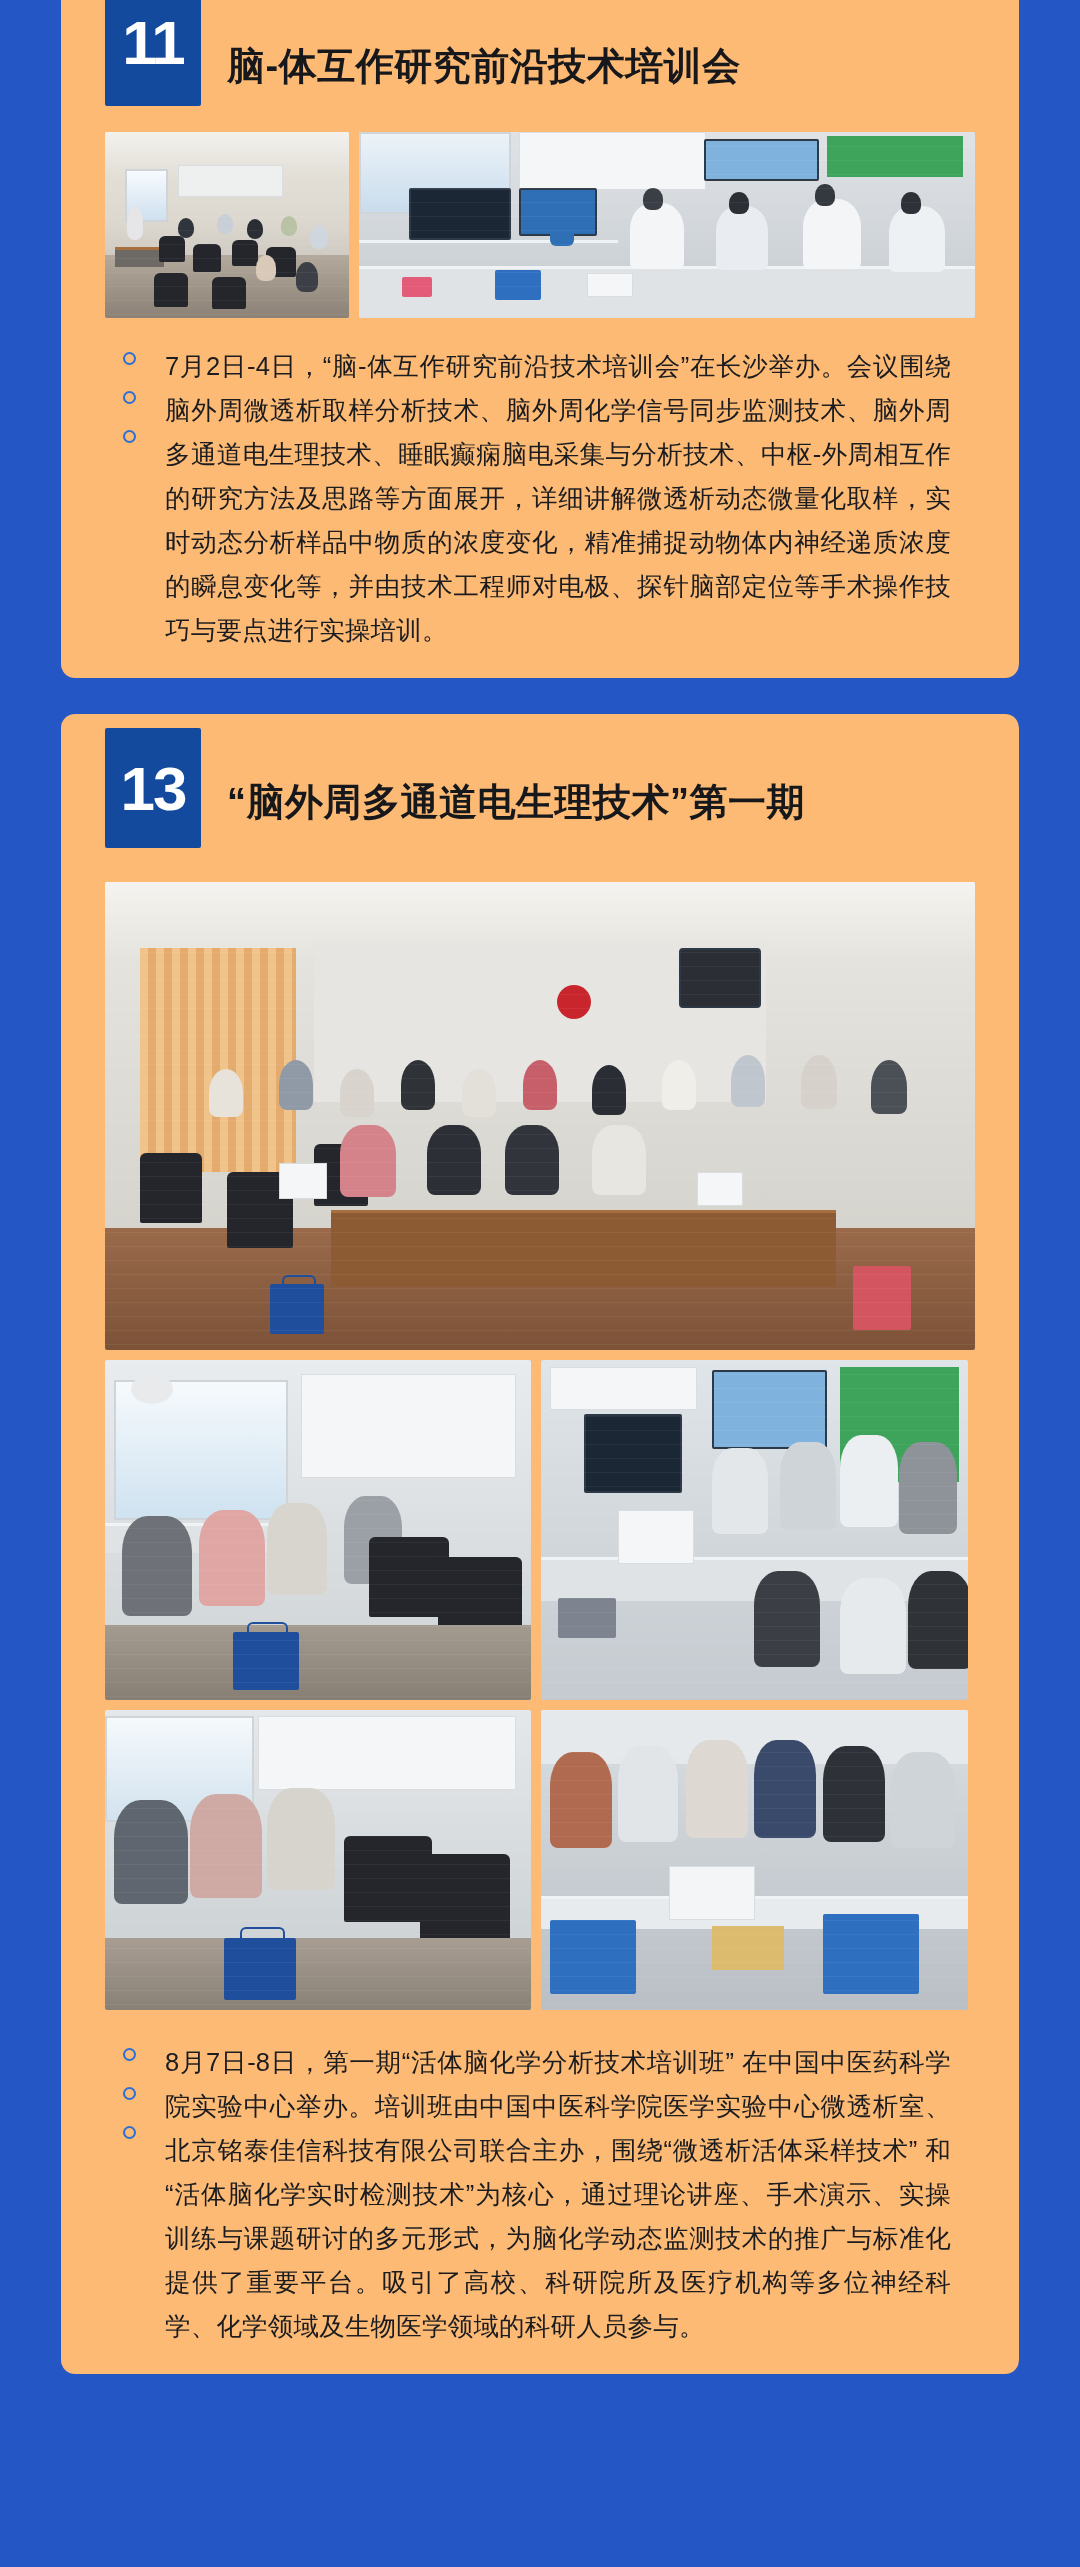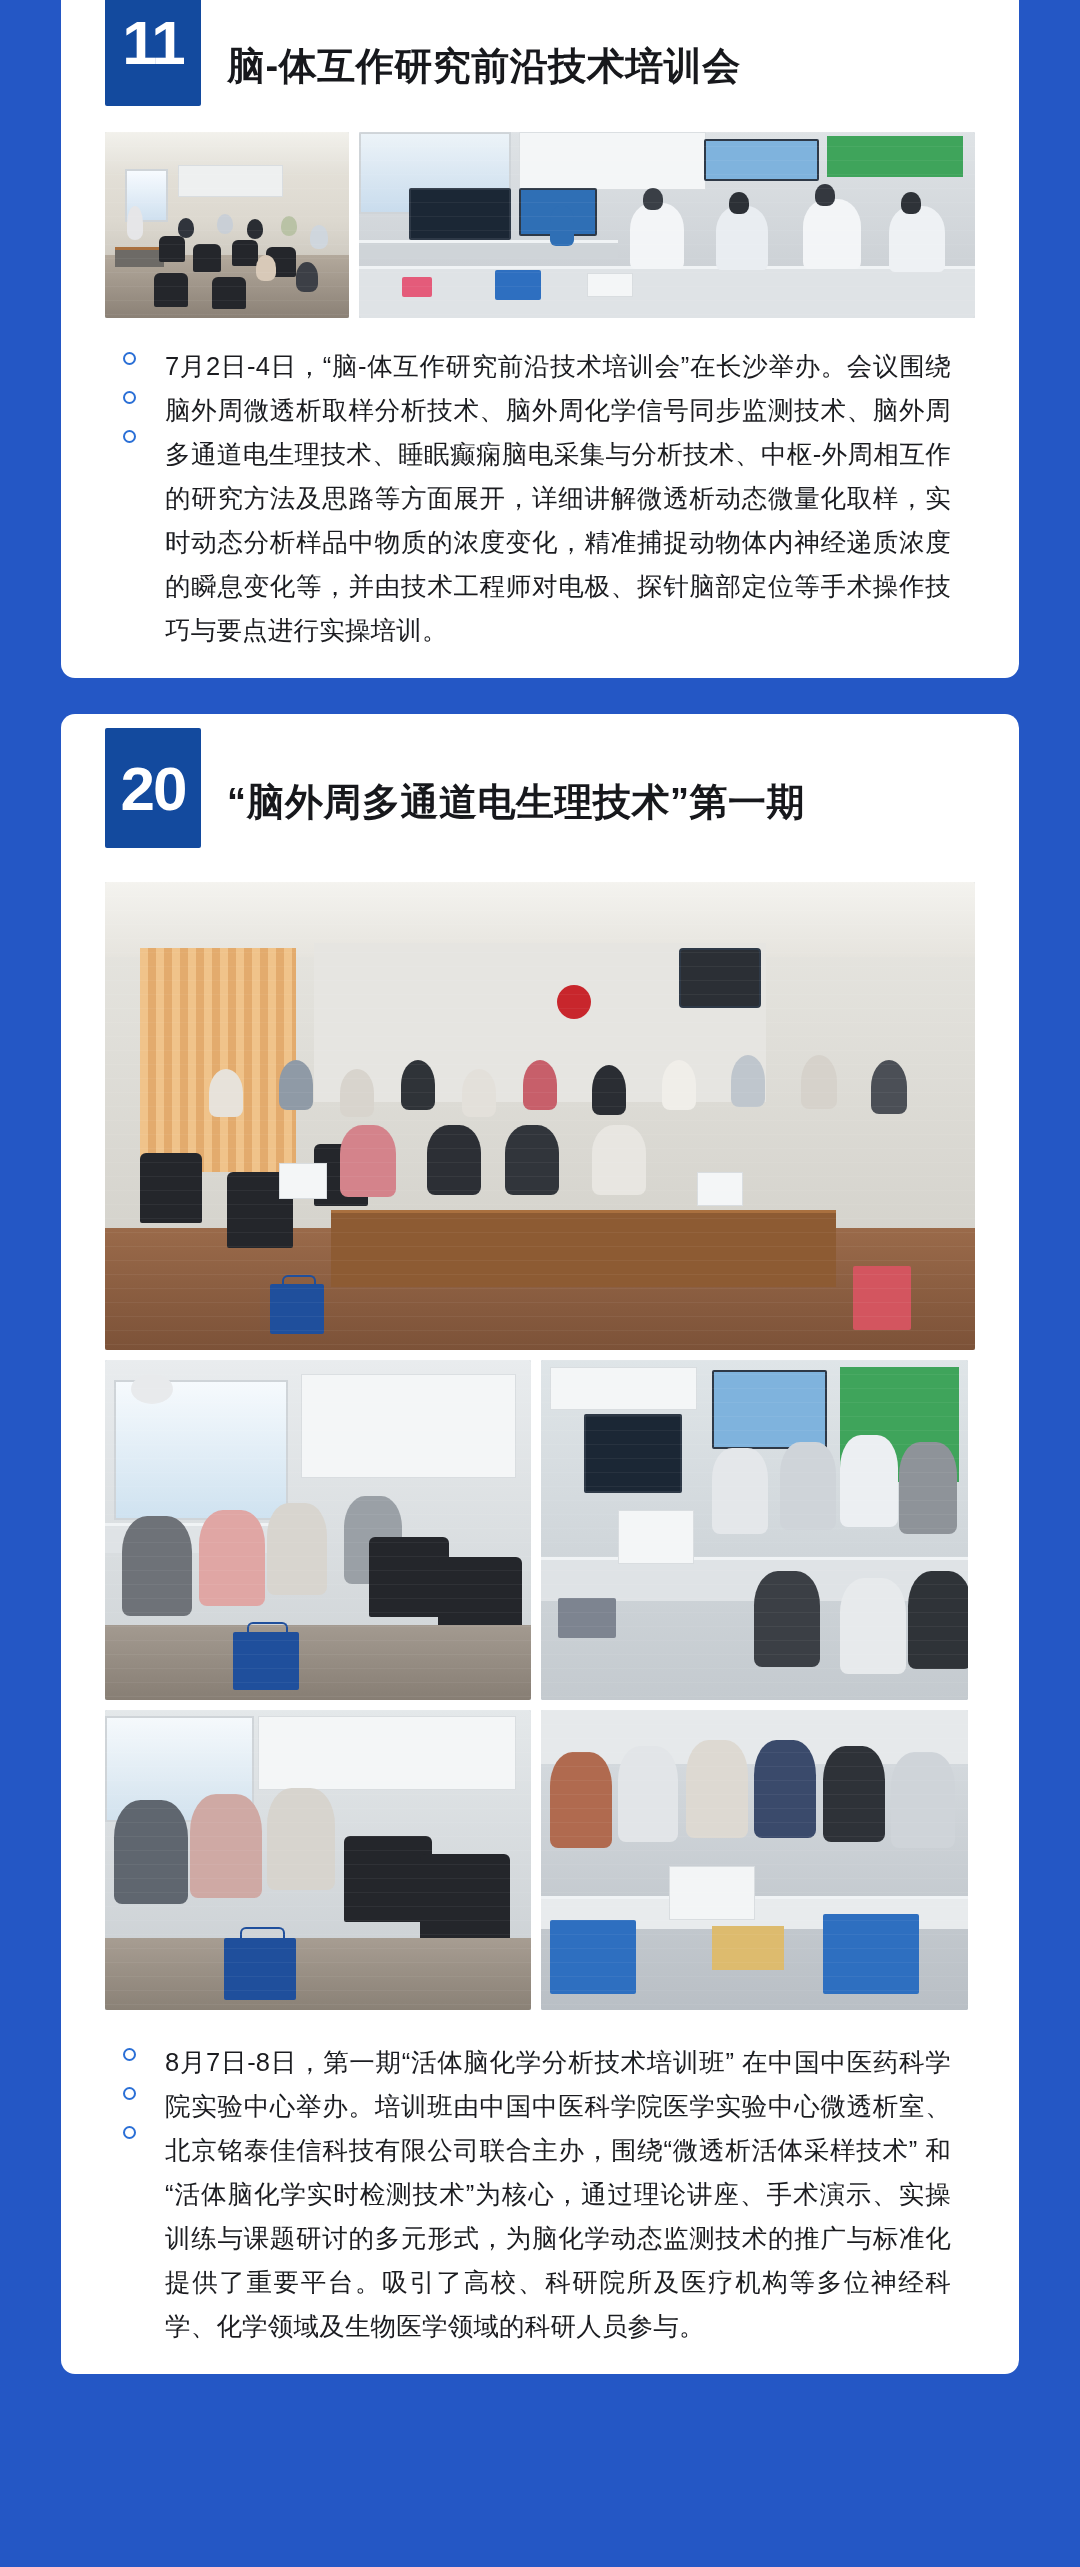--- a/index.html
+++ b/index.html
@@ -19,21 +19,21 @@
     background: #2457c5;
     box-sizing: border-box;
     padding: 0 0 0 0;
     display: flex;
     flex-direction: column;
     align-items: center;
     gap: 36px;
   }
   .card {
     width: 958px;
-    background: #ffffff;
+    background: #fdba74;
     border-radius: 14px;
     box-sizing: border-box;
     padding: 0 0 26px 0;
     position: relative;
     overflow: hidden;
   }
   .card.first {
     margin-top: 0;
     border-radius: 0 0 14px 14px;
     padding-top: 0;
@@ -295,21 +295,21 @@
         <div class="bullet"></div>
         <div class="bullet"></div>
         <div class="bullet"></div>
       </div>
       <p class="paragraph">7月2日-4日，“脑-体互作研究前沿技术培训会”在长沙举办。会议围绕脑外周微透析取样分析技术、脑外周化学信号同步监测技术、脑外周多通道电生理技术、睡眠癫痫脑电采集与分析技术、中枢-外周相互作的研究方法及思路等方面展开，详细讲解微透析动态微量化取样，实时动态分析样品中物质的浓度变化，精准捕捉动物体内神经递质浓度的瞬息变化等，并由技术工程师对电极、探针脑部定位等手术操作技巧与要点进行实操培训。</p>
     </div>
   </div>
 
   <div class="card" style="padding-top:22px;">
     <div class="card-head">
-      <div class="num-badge">20</div>
+      <div class="num-badge">13</div>
       <div class="card-title">“脑外周多通道电生理技术”第一期</div>
     </div>
 
     <div class="photo-block stack">
 
       <div class="photo" style="width:100%;height:468px;">
         <div class="room" style="background:linear-gradient(#e8e7e2,#cfcdc6);"></div>
         <div class="ceiling" style="height:16%;background:linear-gradient(#f4f3ef,#e6e4de);"></div>
         <div class="curtain" style="left:4%;top:14%;width:18%;height:48%;"></div>
         <div class="whitebox" style="left:24%;top:13%;width:52%;height:34%;background:#e6e5e1;border:none;"></div>

